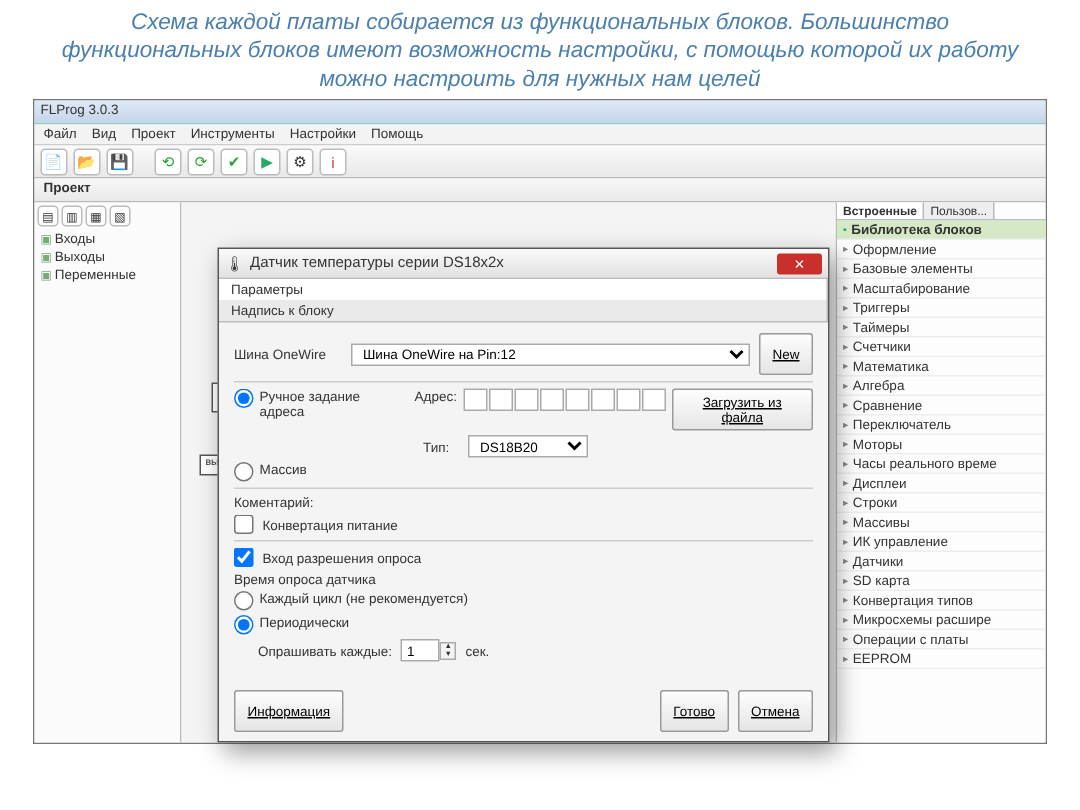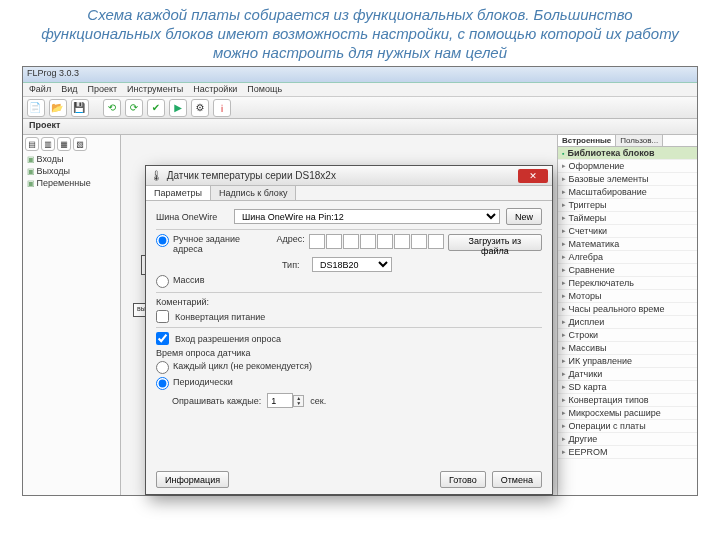--- a/index.html
+++ b/index.html
@@ -27,30 +27,30 @@
   .lib-item { font-size: 9px; padding: 1px 4px; border-bottom: 1px solid #eee; display:flex; align-items:center; gap:3px; }
   .lib-item::before { content:"▸"; font-size:7px; color:#888; }
   .lib-header { background: #d6e9c6 !important; font-weight: bold; }
   .lib-header::before { content:"▪"; color:#2a6; }
 
   
   .dialog { position: absolute; left: 145px; top: 165px; width: 408px; height: 330px; border: 1px solid #555; background: #f4f4f4; box-shadow: 4px 6px 16px rgba(0,0,0,0.4); }
   .dlg-titlebar { height: 20px; background: linear-gradient(#fafafa,#e1e1e1); border-bottom:1px solid #bbb; display:flex; align-items:center; padding:0 4px; font-size:10px; }
   .dlg-titlebar .icon { margin-right:4px; font-size:10px; }
   .dlg-close { margin-left:auto; width:30px; height:14px; background:#c9302c; color:#fff; font-size:9px; display:flex; align-items:center; justify-content:center; border-radius:2px; }
-  .dlg-tabs { display:flex; border-bottom:1px solid #bbb; font-size:9px; }
+  .dlg-tabs { display:flex; border-bottom:1px solid #bbb; font-size:9px;flex-direction:column; }
   .dlg-tabs div { padding:2px 8px; border-right:1px solid #bbb; background:#eaeaea; }
   .dlg-tabs div.active { background:#fff; }
   .dlg-body { padding: 4px 10px 2px 10px; font-size: 9px; }
   .dlg-row { display:flex; align-items:center; gap:6px; margin: 3px 0; }
   .dlg-row label { min-width: 72px; font-size:9px; }
   select,input[type=text] { border:1px solid #aaa; font-size:9px; height:15px; padding:0 3px; background:#fff; }
   .addr-cells { display:flex; gap:1px; }
   .addr-cells input { width:16px; text-align:center; }
-  .btn { border:1px solid #999; background:linear-gradient(#fdfdfd,#e5e5e5); padding:1px 8px; font-size:9px; border-radius:2px; height:17px; }
+  .btn { border:1px solid #999; background:linear-gradient(#fdfdfd,#e5e5e5); padding:1px 8px; font-size:9px; border-radius:2px; height:28px;text-decoration:underline; }
   .radio { display:flex; align-items:flex-start; gap:4px; }
   .radio input { margin:0; }
   .dlg-footer { position:absolute; bottom:6px; left:10px; right:10px; display:flex; justify-content:space-between; }
   hr.sep { border:none; border-top:1px solid #ccc; margin:4px 0; }
   .spin { display:flex; align-items:center; }
   .spin input{ width:26px; }
   .spin .arrows { display:flex; flex-direction:column; font-size:5px; line-height:5px; border:1px solid #aaa; }
   .spin .arrows span{ padding:0 2px; }
 </style>
 </head>
@@ -121,21 +121,20 @@
           <div class="lib-item">Часы реального време</div>
           <div class="lib-item">Дисплеи</div>
           <div class="lib-item">Строки</div>
           <div class="lib-item">Массивы</div>
           <div class="lib-item">ИК управление</div>
           <div class="lib-item">Датчики</div>
           <div class="lib-item">SD карта</div>
           <div class="lib-item">Конвертация типов</div>
           <div class="lib-item">Микросхемы расшире</div>
           <div class="lib-item">Операции с платы</div>
-          <div class="lib-item">Другие</div>
           <div class="lib-item">EEPROM</div>
         </div>
     </div>
   </div>
 </div>
 
 <div class="dialog">
   <div class="dlg-titlebar">
     <span class="icon">🌡</span>
     <span>Датчик температуры серии DS18x2x</span>

